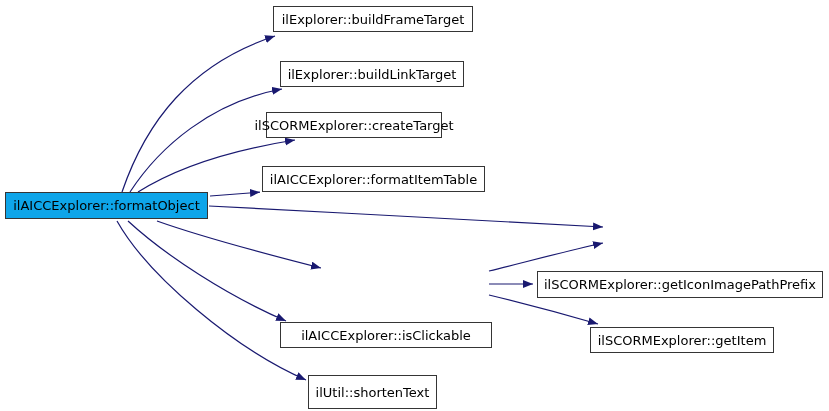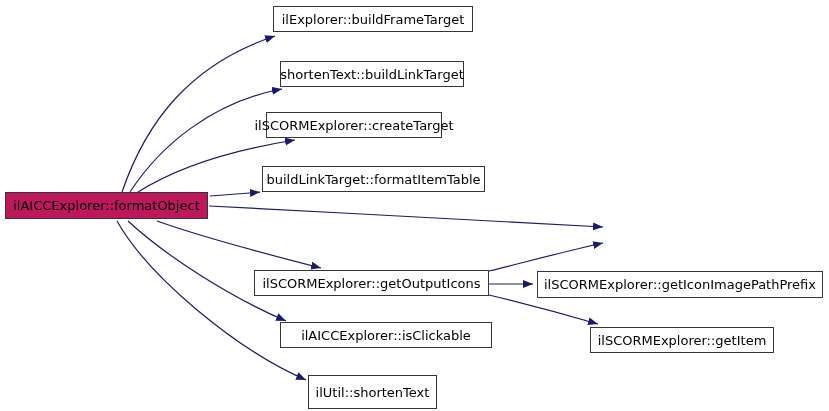--- a/index.html
+++ b/index.html
@@ -29,21 +29,21 @@
     border: 1.4px solid #353535;
     display: flex;
     align-items: center;
     justify-content: center;
     font-size: 13px;
     color: #000000;
     white-space: nowrap;
     cursor: pointer;
   }
   .node.current {
-    background: #be185d;
+    background: #0ea5e9;
     cursor: default;
   }
   .node-label {
     padding: 0 4px;
   }
 </style>
 </head>
 <body>
 
 <div class="canvas">
@@ -71,35 +71,32 @@
 
   <div class="node current" style="left:5px; top:192px; width:203px; height:27px">
     <span class="node-label">ilAICCExplorer::formatObject</span>
   </div>
 
   <div class="node" style="left:273px; top:6px; width:200px; height:26px">
     <span class="node-label">ilExplorer::buildFrameTarget</span>
   </div>
 
   <div class="node" style="left:280px; top:61px; width:184px; height:26px">
-    <span class="node-label">shortenText::buildLinkTarget</span>
+    <span class="node-label">ilExplorer::buildLinkTarget</span>
   </div>
 
   <div class="node" style="left:266px; top:112px; width:176px; height:26px">
     <span class="node-label">ilSCORMExplorer::createTarget</span>
   </div>
 
   <div class="node" style="left:262px; top:166px; width:223px; height:26px">
-    <span class="node-label">buildLinkTarget::formatItemTable</span>
+    <span class="node-label">ilAICCExplorer::formatItemTable</span>
   </div>
 
 
-  <div class="node" style="left:254px; top:270px; width:235px; height:26px">
-    <span class="node-label">ilSCORMExplorer::getOutputIcons</span>
-  </div>
 
   <div class="node" style="left:537px; top:271px; width:286px; height:27px">
     <span class="node-label">ilSCORMExplorer::getIconImagePathPrefix</span>
   </div>
 
   <div class="node" style="left:590px; top:327px; width:184px; height:26px">
     <span class="node-label">ilSCORMExplorer::getItem</span>
   </div>
 
   <div class="node" style="left:280px; top:322px; width:212px; height:26px">

